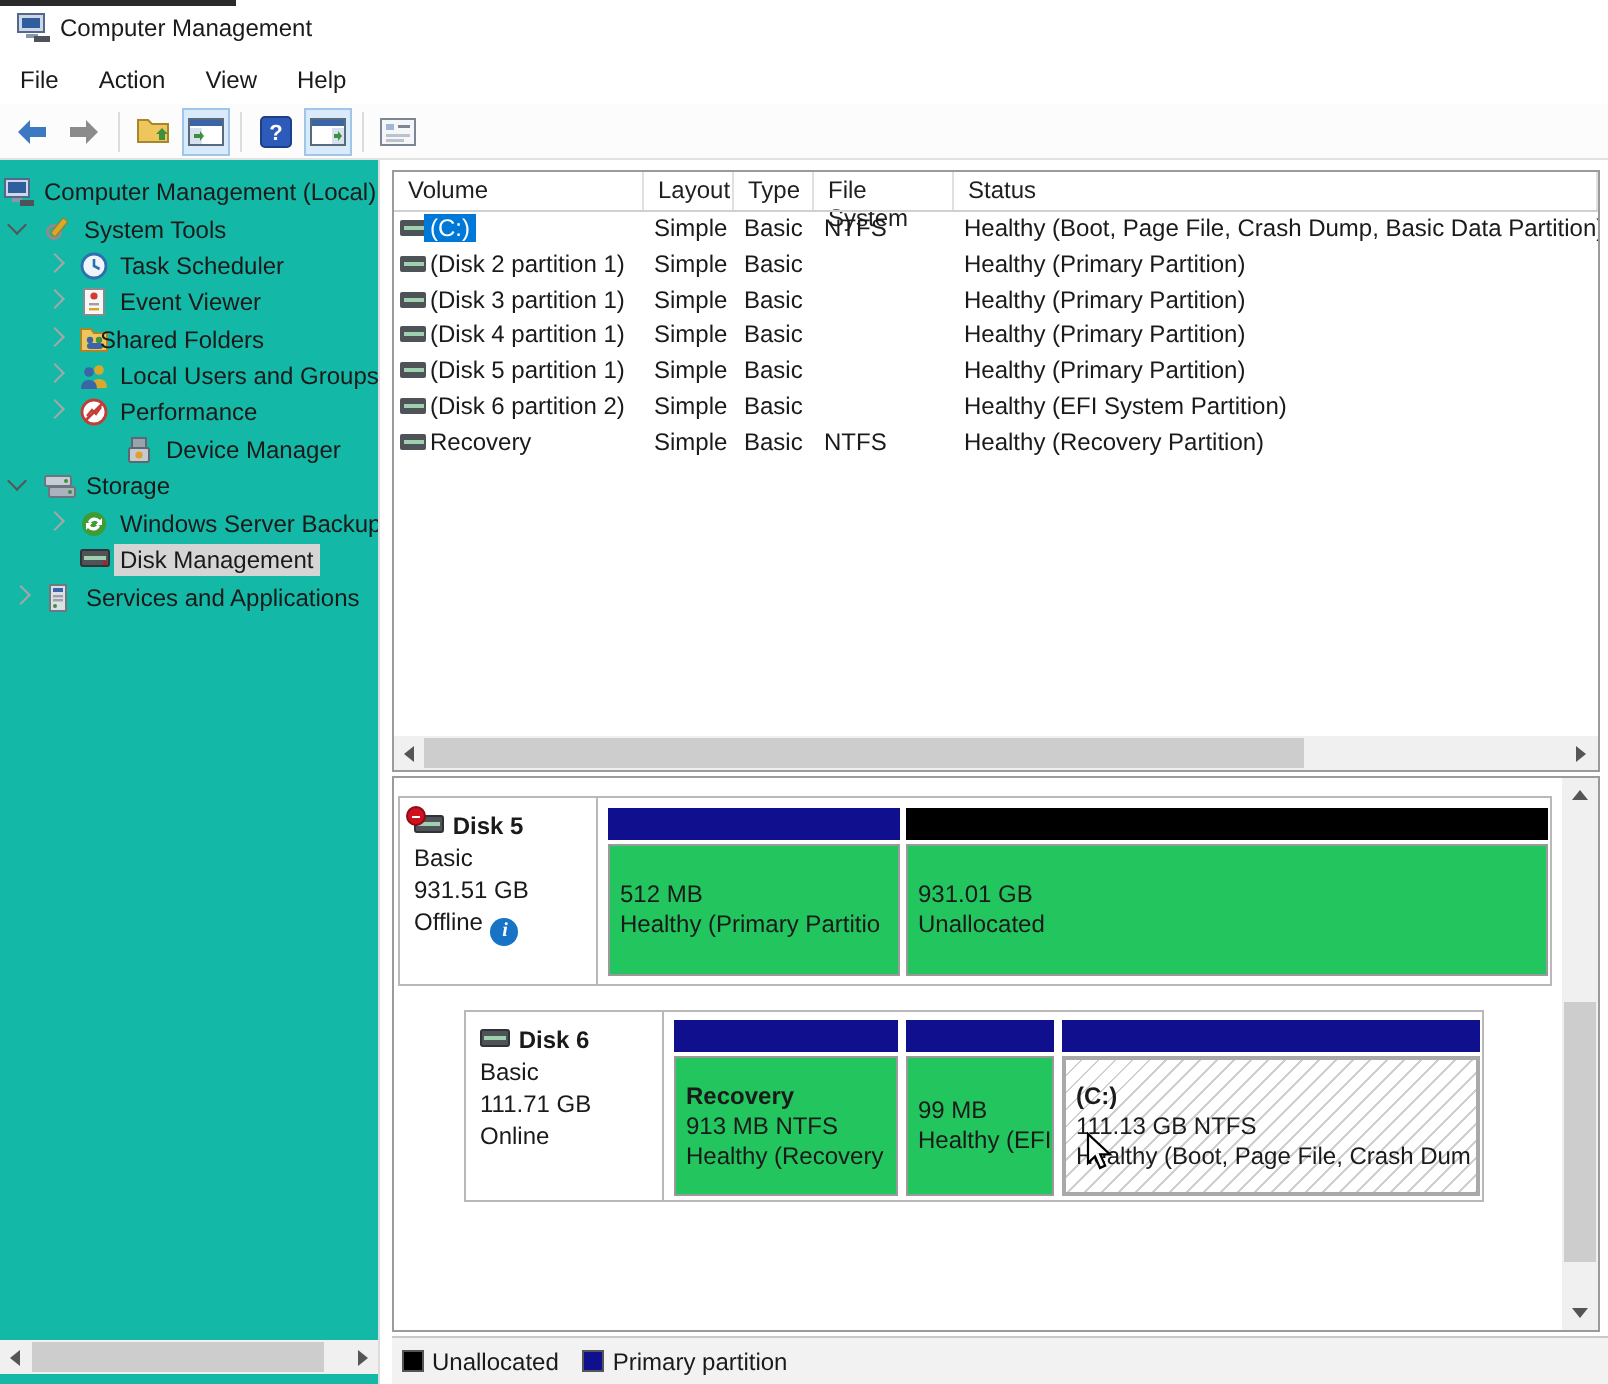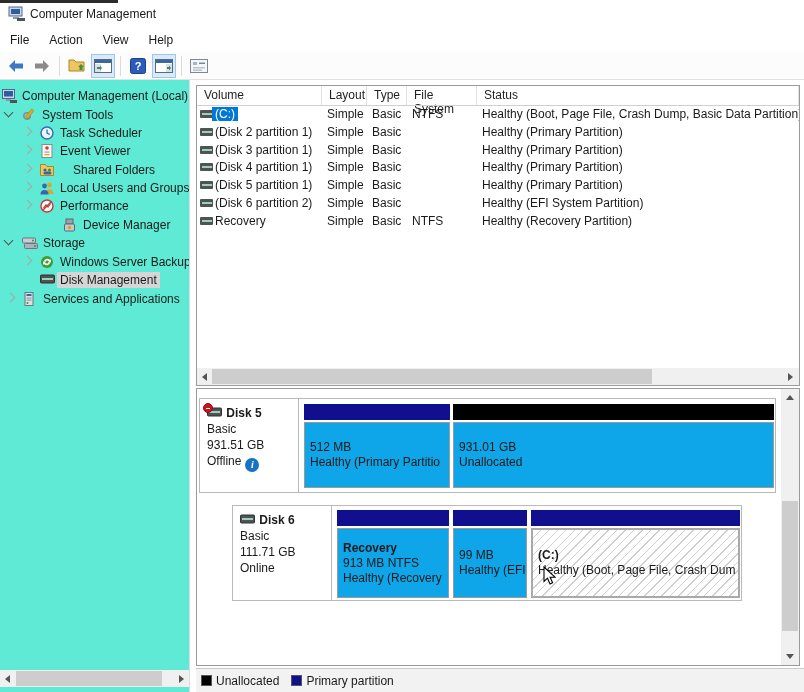--- a/index.html
+++ b/index.html
@@ -12,21 +12,21 @@
   #title-artifact { left:0; top:0; width:118px; height:3px; background:#2b2b2b; }
   #title-text { left:30px; top:7px; }
   #menubar { left:0; top:28px; width:804px; height:24px; background:#fff; display:flex; align-items:center; }
   .menu-item { padding:3px 10px; cursor:default; }
   #toolbar { left:0; top:52px; width:804px; height:28px; background:#fcfcfc; border-bottom:1px solid #e2e2e2; display:flex; align-items:center; padding-left:3px; }
   .tbtn { width:24px; height:24px; display:flex; align-items:center; justify-content:center; margin:0 1px; border:1px solid transparent; }
   .tbtn.hl { background:#d9eafa; border:1px solid #9fc6e7; }
   .tsep { width:1px; height:20px; background:#dcdcdc; margin:0 4px; }
 
   
-  #tree-pane { left:0; top:80px; width:190px; height:612px; background:#5eead4; border-right:1px solid #dcdcdc; overflow:hidden; }
+  #tree-pane { left:0; top:80px; width:190px; height:612px; background:#14b8a6; border-right:1px solid #dcdcdc; overflow:hidden; }
   .trow { position:absolute; left:0; width:100%; height:19px; display:flex; align-items:center; white-space:nowrap; }
   .chev { width:8px; height:8px; display:inline-block; position:absolute; }
   .chev.closed { border-right:1.5px solid #a6a6a6; border-bottom:1.5px solid #a6a6a6; transform:rotate(-45deg); width:7px; height:7px; }
   .chev.open { border-right:1.5px solid #555; border-bottom:1.5px solid #555; transform:rotate(45deg); width:7px; height:7px; }
   .ticon { position:absolute; width:15px; height:14px; }
   .tlabel { position:absolute; padding:1px 3px; }
   .tlabel.sel { background:#d5d5d5; }
 
   
   #vol-pane { left:196px; top:85px; width:604px; height:301px; background:#fff; border:1px solid #9b9b9b; overflow:hidden; }
@@ -49,21 +49,21 @@
   .ar-up { border-left:4px solid transparent; border-right:4px solid transparent; border-bottom:5px solid #555; }
   .ar-down { border-left:4px solid transparent; border-right:4px solid transparent; border-top:5px solid #555; }
 
   
   #disk-pane { left:196px; top:388px; width:604px; height:278px; background:#fff; border:1px solid #9b9b9b; overflow:hidden; }
   .disk-row { position:absolute; border:1px solid #b9b9b9; background:#fff; }
   .disk-label { position:absolute; left:0; top:0; bottom:0; width:99px; border-right:1px solid #b9b9b9; padding:5px 7px; line-height:16px; }
   .disk-title { font-weight:bold; display:inline-block; vertical-align:middle; }
   .part { position:absolute; }
   .part-bar { position:absolute; left:0; top:0; width:100%; height:16px; }
-  .part-body { position:absolute; left:0; top:18px; bottom:0; width:100%; background:#0ea5e9; border:1px solid #9a9a9a; display:flex; flex-direction:column; justify-content:center; padding:2px 5px; line-height:15px; white-space:nowrap; overflow:hidden; }
+  .part-body { position:absolute; left:0; top:18px; bottom:0; width:100%; background:#22c55e; border:1px solid #9a9a9a; display:flex; flex-direction:column; justify-content:center; padding:2px 5px; line-height:15px; white-space:nowrap; overflow:hidden; }
   .part-body.hatched { background:repeating-linear-gradient(135deg, #ffffff 0px, #ffffff 5px, #cfcfcf 5px, #cfcfcf 6px); border:2px solid #a9a9a9; }
   .bold { font-weight:bold; }
   .badge-red { position:absolute; width:10px; height:10px; border-radius:50%; background:#cf1020; border:1px solid #8e0b16; }
   .badge-red:before { content:""; position:absolute; left:2px; top:3.5px; width:4px; height:1.5px; background:#fff; }
   .info-ico { display:inline-block; width:14px; height:14px; border-radius:50%; background:#1673c6; color:#fff; font-weight:bold; font-size:10px; text-align:center; line-height:14px; vertical-align:-3px; margin-left:4px; font-family:"Liberation Serif", serif; font-style:italic; }
 
   
   #legend { left:196px; top:668px; width:608px; height:24px; background:#f2f2f2; border-top:1px solid #c9c9c9; display:flex; align-items:center; padding-left:5px; }
   .sw { width:11px; height:11px; display:inline-block; margin-right:4px; border:1px solid #555; }
   .legend-item { display:flex; align-items:center; margin-right:12px; }
@@ -215,21 +215,21 @@
     <div class="trow" style="top:80px;">
       <span class="chev closed" style="left:24px;top:5px;"></span>
       <span class="ticon" style="left:40px;">
           <svg width="15" height="14">
             <path d="M0.5 3 L0.5 12.5 L13.5 12.5 L13.5 3.5 L7 3.5 L5.5 1.5 L0.5 1.5 Z" fill="#efc65c" stroke="#a8862c"></path>
             <circle cx="5" cy="7" r="1.6" fill="#3a66a8"></circle>
             <circle cx="9.5" cy="7" r="1.6" fill="#3f8f3f"></circle>
             <rect x="3.5" y="8.5" width="8" height="3" rx="1.5" fill="#3a66a8"></rect>
           </svg>
         </span>
-      <span class="tlabel" style="left:70px;">Shared Folders</span>
+      <span class="tlabel" style="left:47px;">Shared Folders</span>
     </div>
 
     <div class="trow" style="top:98px;">
       <span class="chev closed" style="left:24px;top:5px;"></span>
       <span class="ticon" style="left:40px;">
           <svg width="15" height="14">
             <circle cx="9.5" cy="4" r="2.4" fill="#d9a92c"></circle>
             <path d="M5.5 13 L13.5 13 Q13.5 8.5 9.5 8.5 Q5.5 8.5 5.5 13 Z" fill="#d9a92c"></path>
             <circle cx="4.5" cy="5" r="2.4" fill="#3a66a8"></circle>
             <path d="M0.5 13.5 L8.5 13.5 Q8.5 9 4.5 9 Q0.5 9 0.5 13.5 Z" fill="#3a66a8"></path>
@@ -447,20 +447,21 @@
         <div class="part-body">
           <div>99 MB</div>
           <div>Healthy (EFI</div>
         </div>
       </div>
 
       <div class="part" style="left:298px;top:4px;width:209px;height:88px;">
         <div class="part-bar" style="background:#10108e;"></div>
         <div class="part-body hatched">
           <div class="bold">(C:)</div>
+          <div>111.13 GB NTFS</div>
           <div>Healthy (Boot, Page File, Crash Dum</div>
         </div>
       </div>
     </div>
 
     <div class="sb" style="right:0;top:0;width:18px;height:276px;">
       <span class="sb-arrow ar-up" style="left:5px;top:6px;"></span>
       <div class="sb-thumb" style="left:1px;top:112px;width:16px;height:130px;"></div>
       <span class="sb-arrow ar-down" style="left:5px;bottom:6px;"></span>
     </div>

